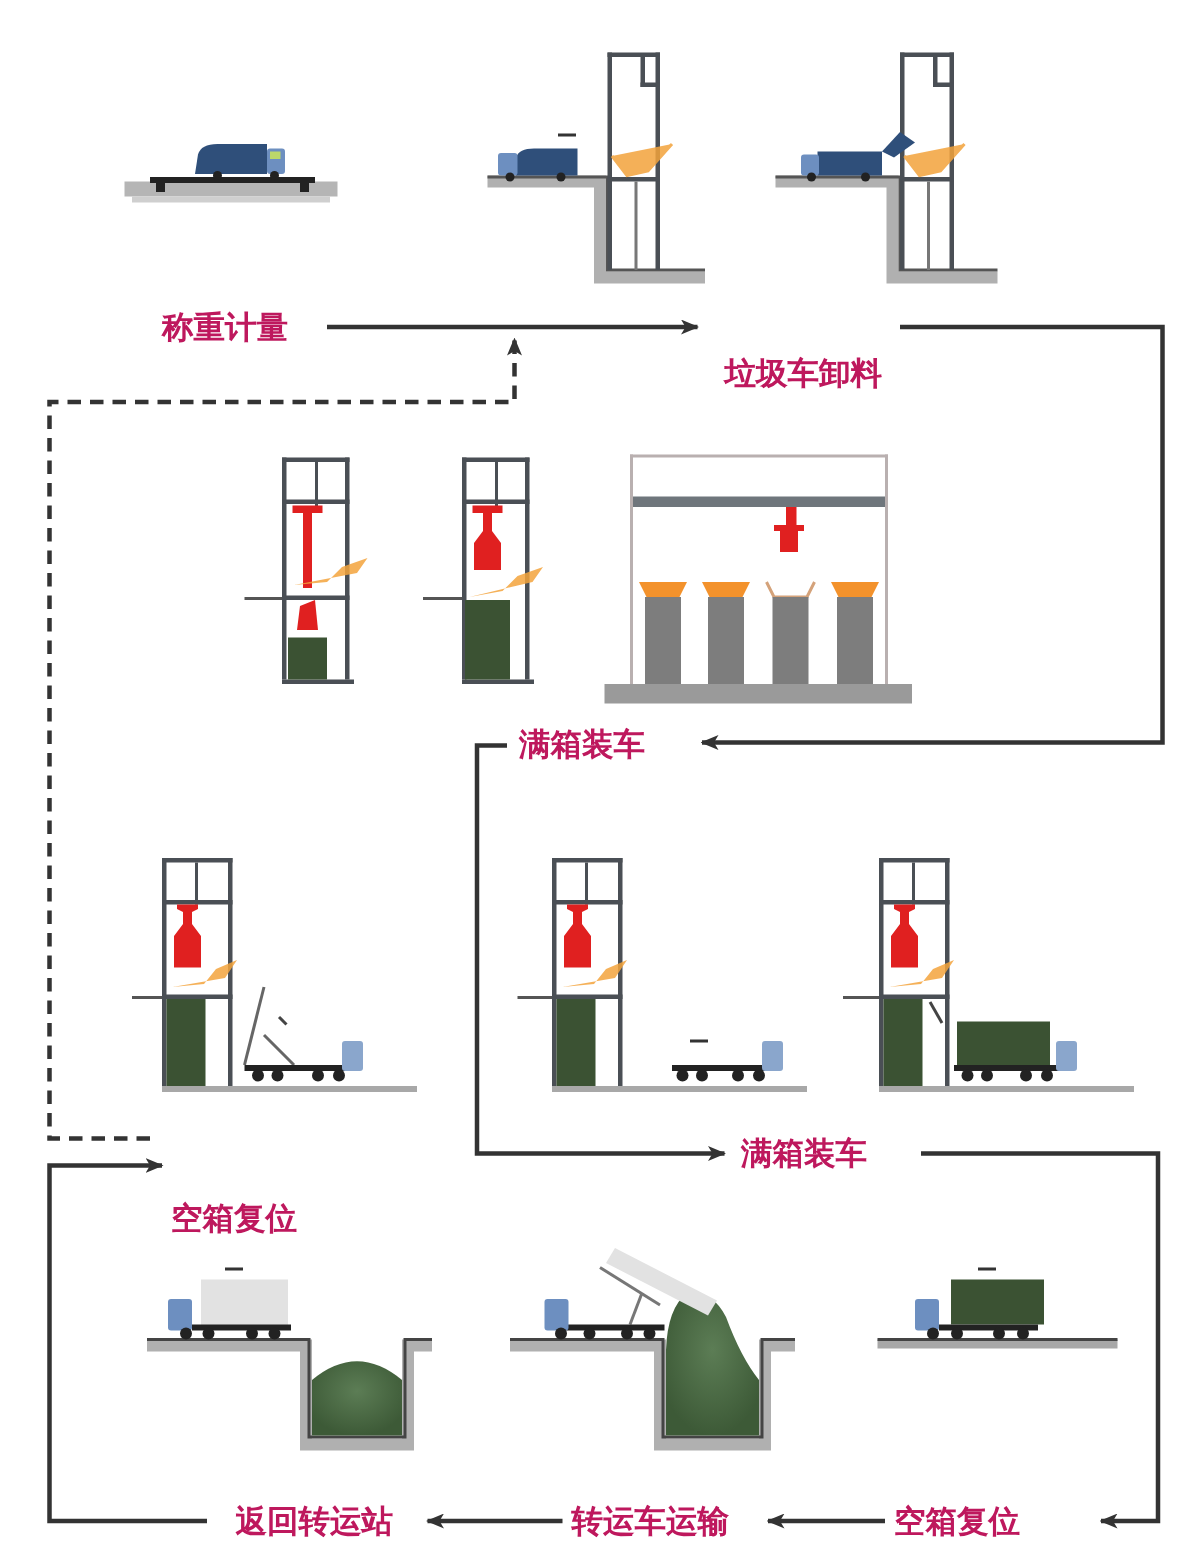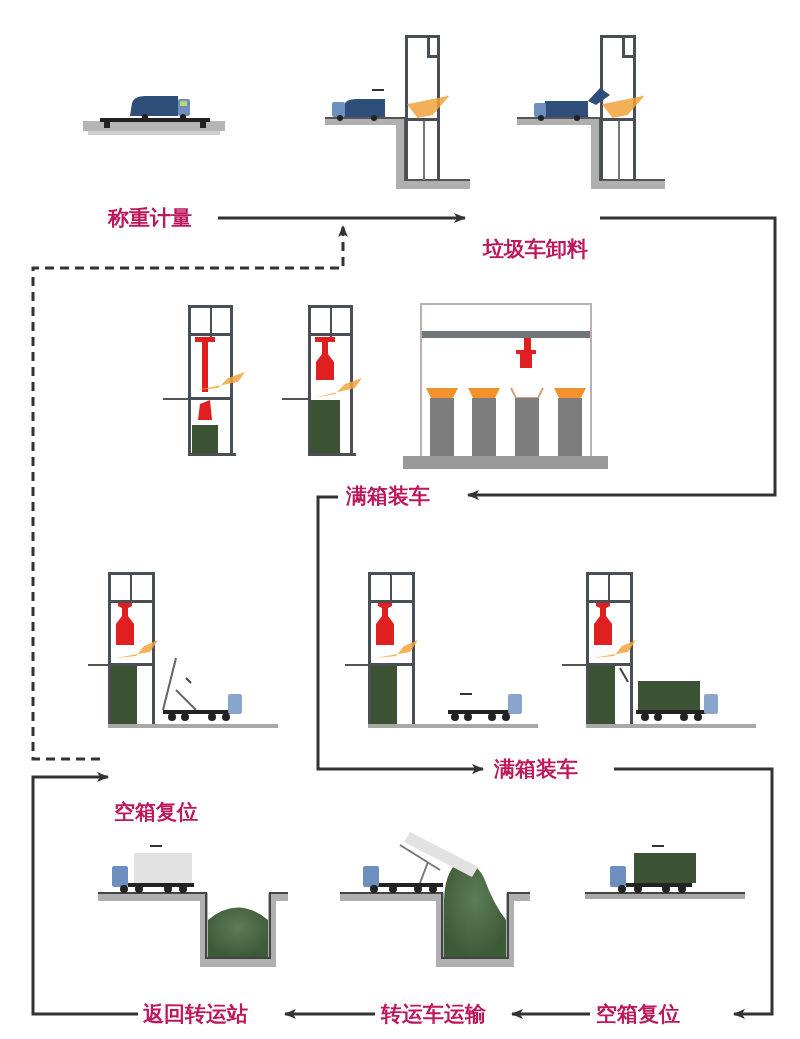--- a/index.html
+++ b/index.html
@@ -282,14 +282,14 @@
     <polyline points="100,759 33,759 33,268 343,268 343,226" stroke-dasharray="9,6" marker-end="url(#arrow)"></polyline>
   </g>
 </svg>
 
 <div class="step-label" style="left:108px; top:206px;">称重计量</div>
 <div class="step-label" style="left:483px; top:206px;margin-top:31px;">垃圾车卸料</div>
 <div class="step-label" style="left:346px; top:484px;">满箱装车</div>
 <div class="step-label" style="left:494px; top:757px;">满箱装车</div>
 <div class="step-label" style="left:596px; top:1002px;">空箱复位</div>
 <div class="step-label" style="left:381px; top:1002px;">转运车运输</div>
-<div class="step-label" style="left:143px; top:1002px;">返回转运站</div>
+<div class="step-label" style="left:157px; top:1002px;">返回转运站</div>
 <div class="step-label" style="left:114px; top:800px;">空箱复位</div>
 
 </body></html>

